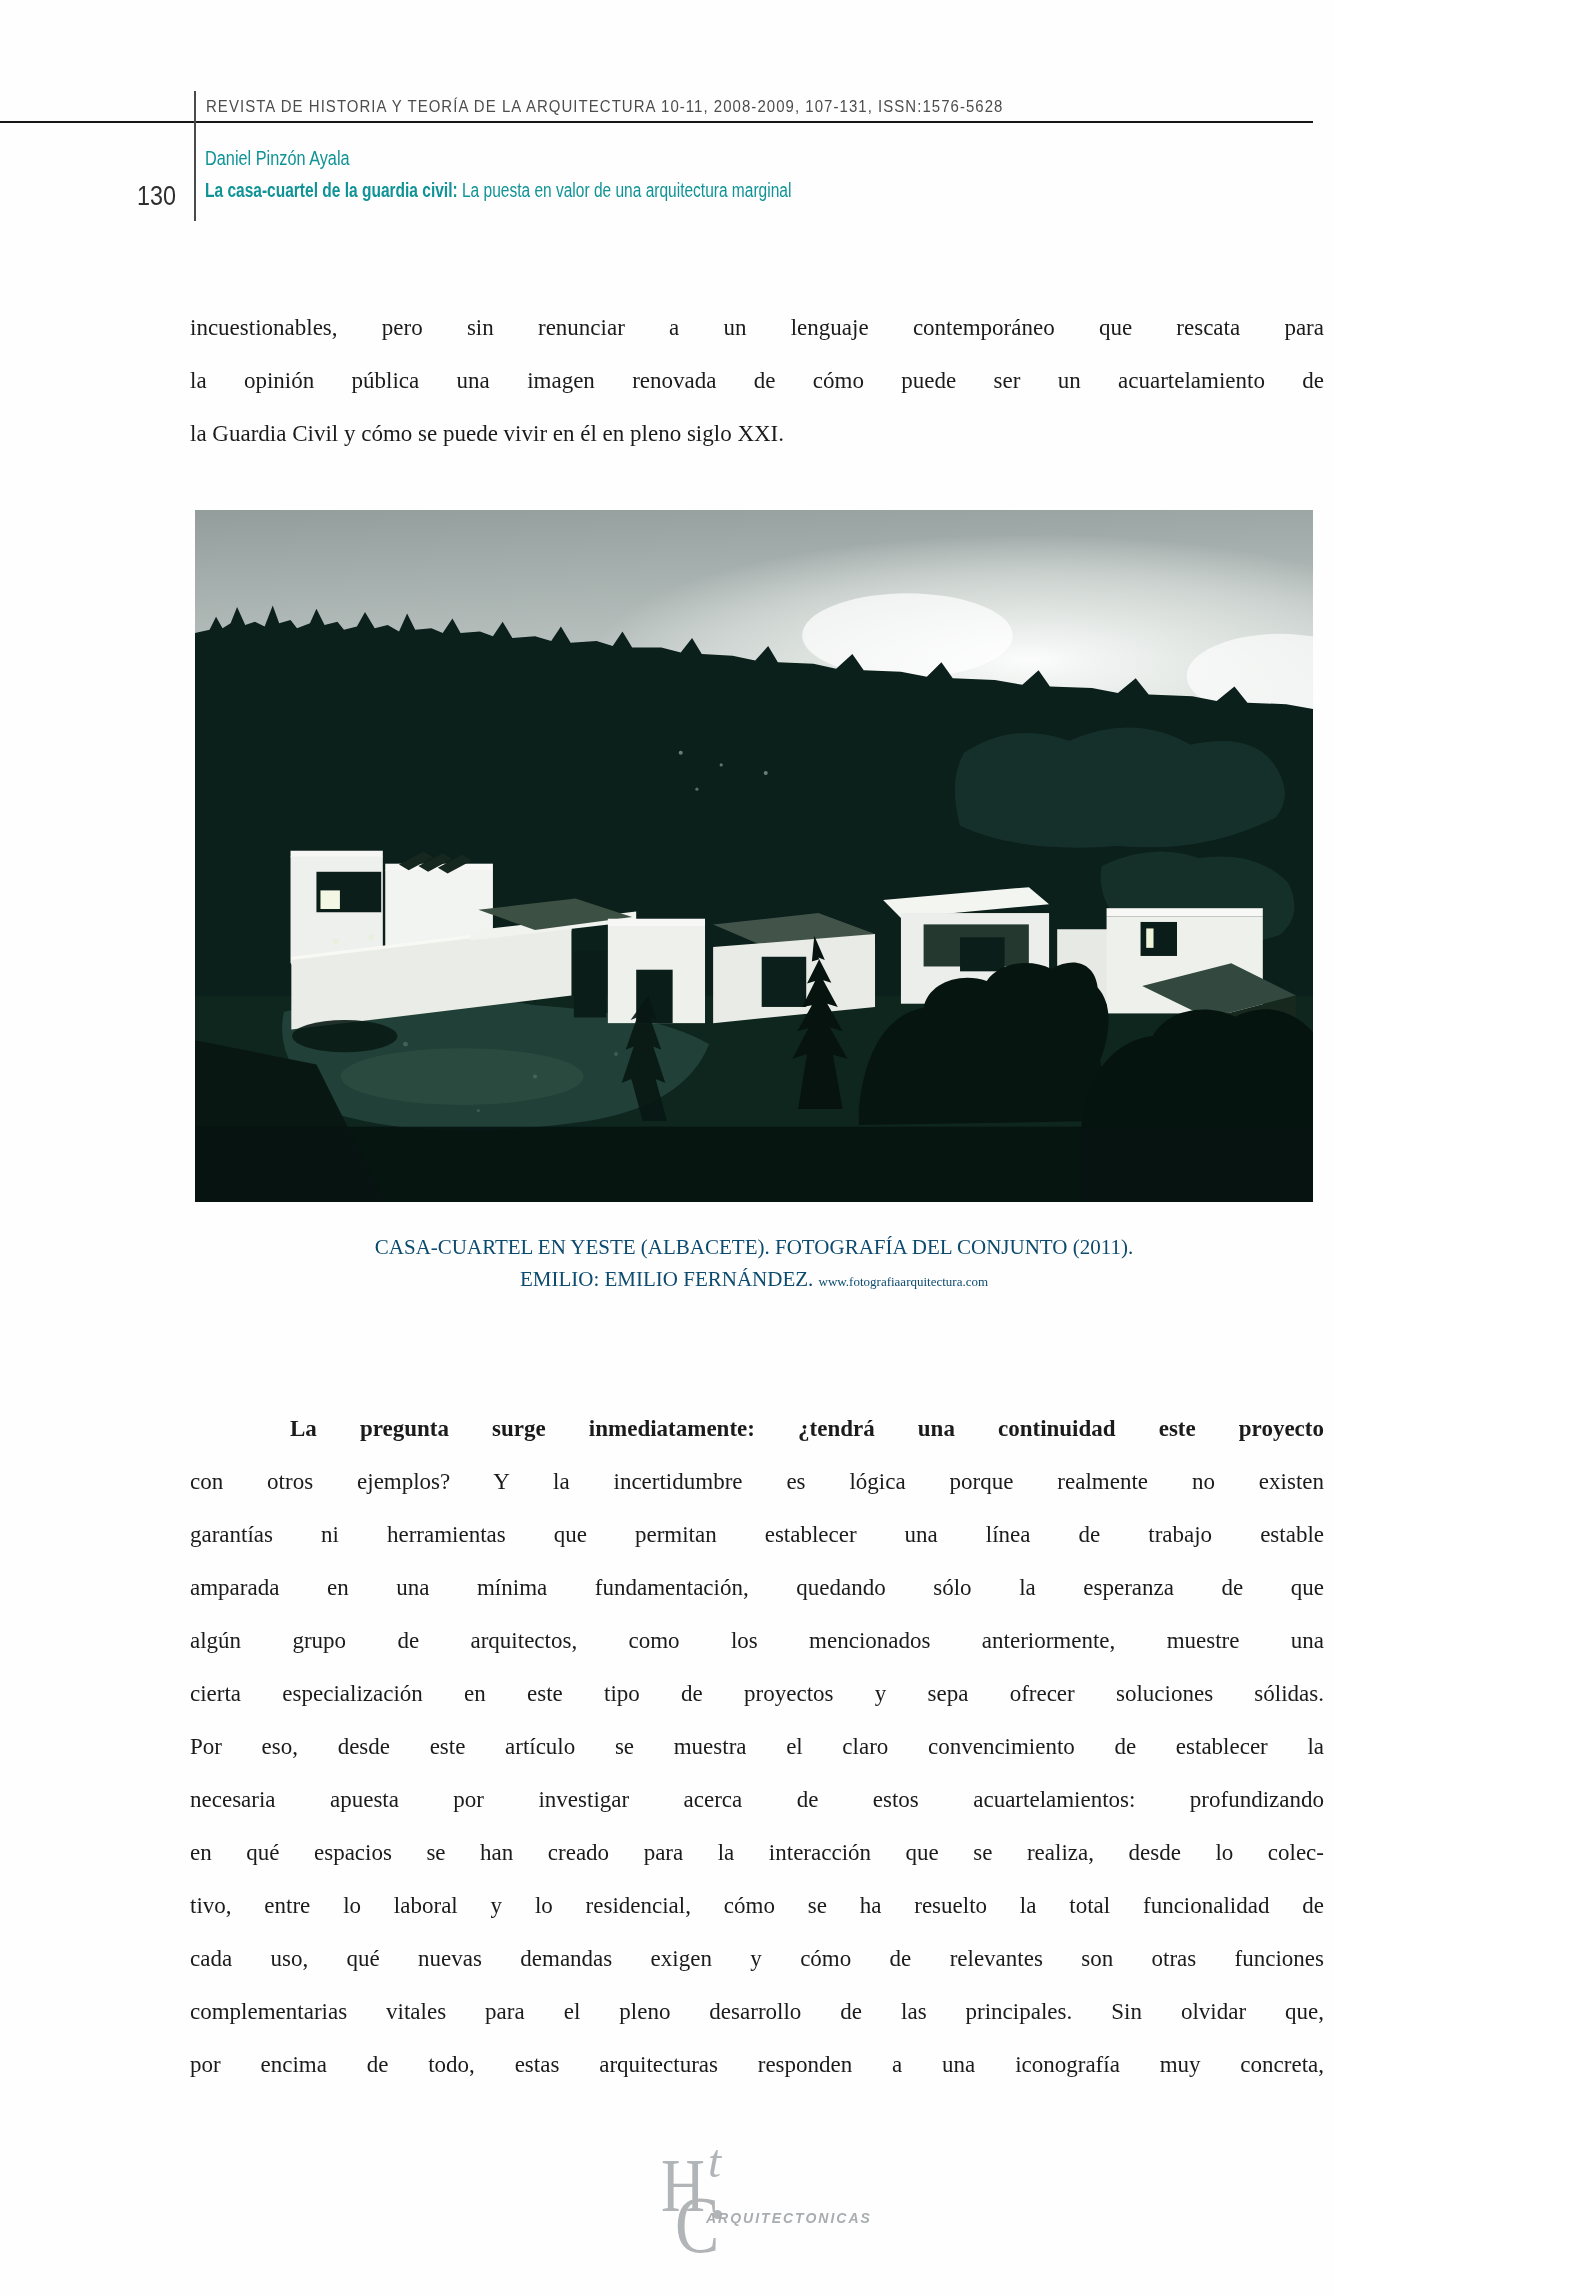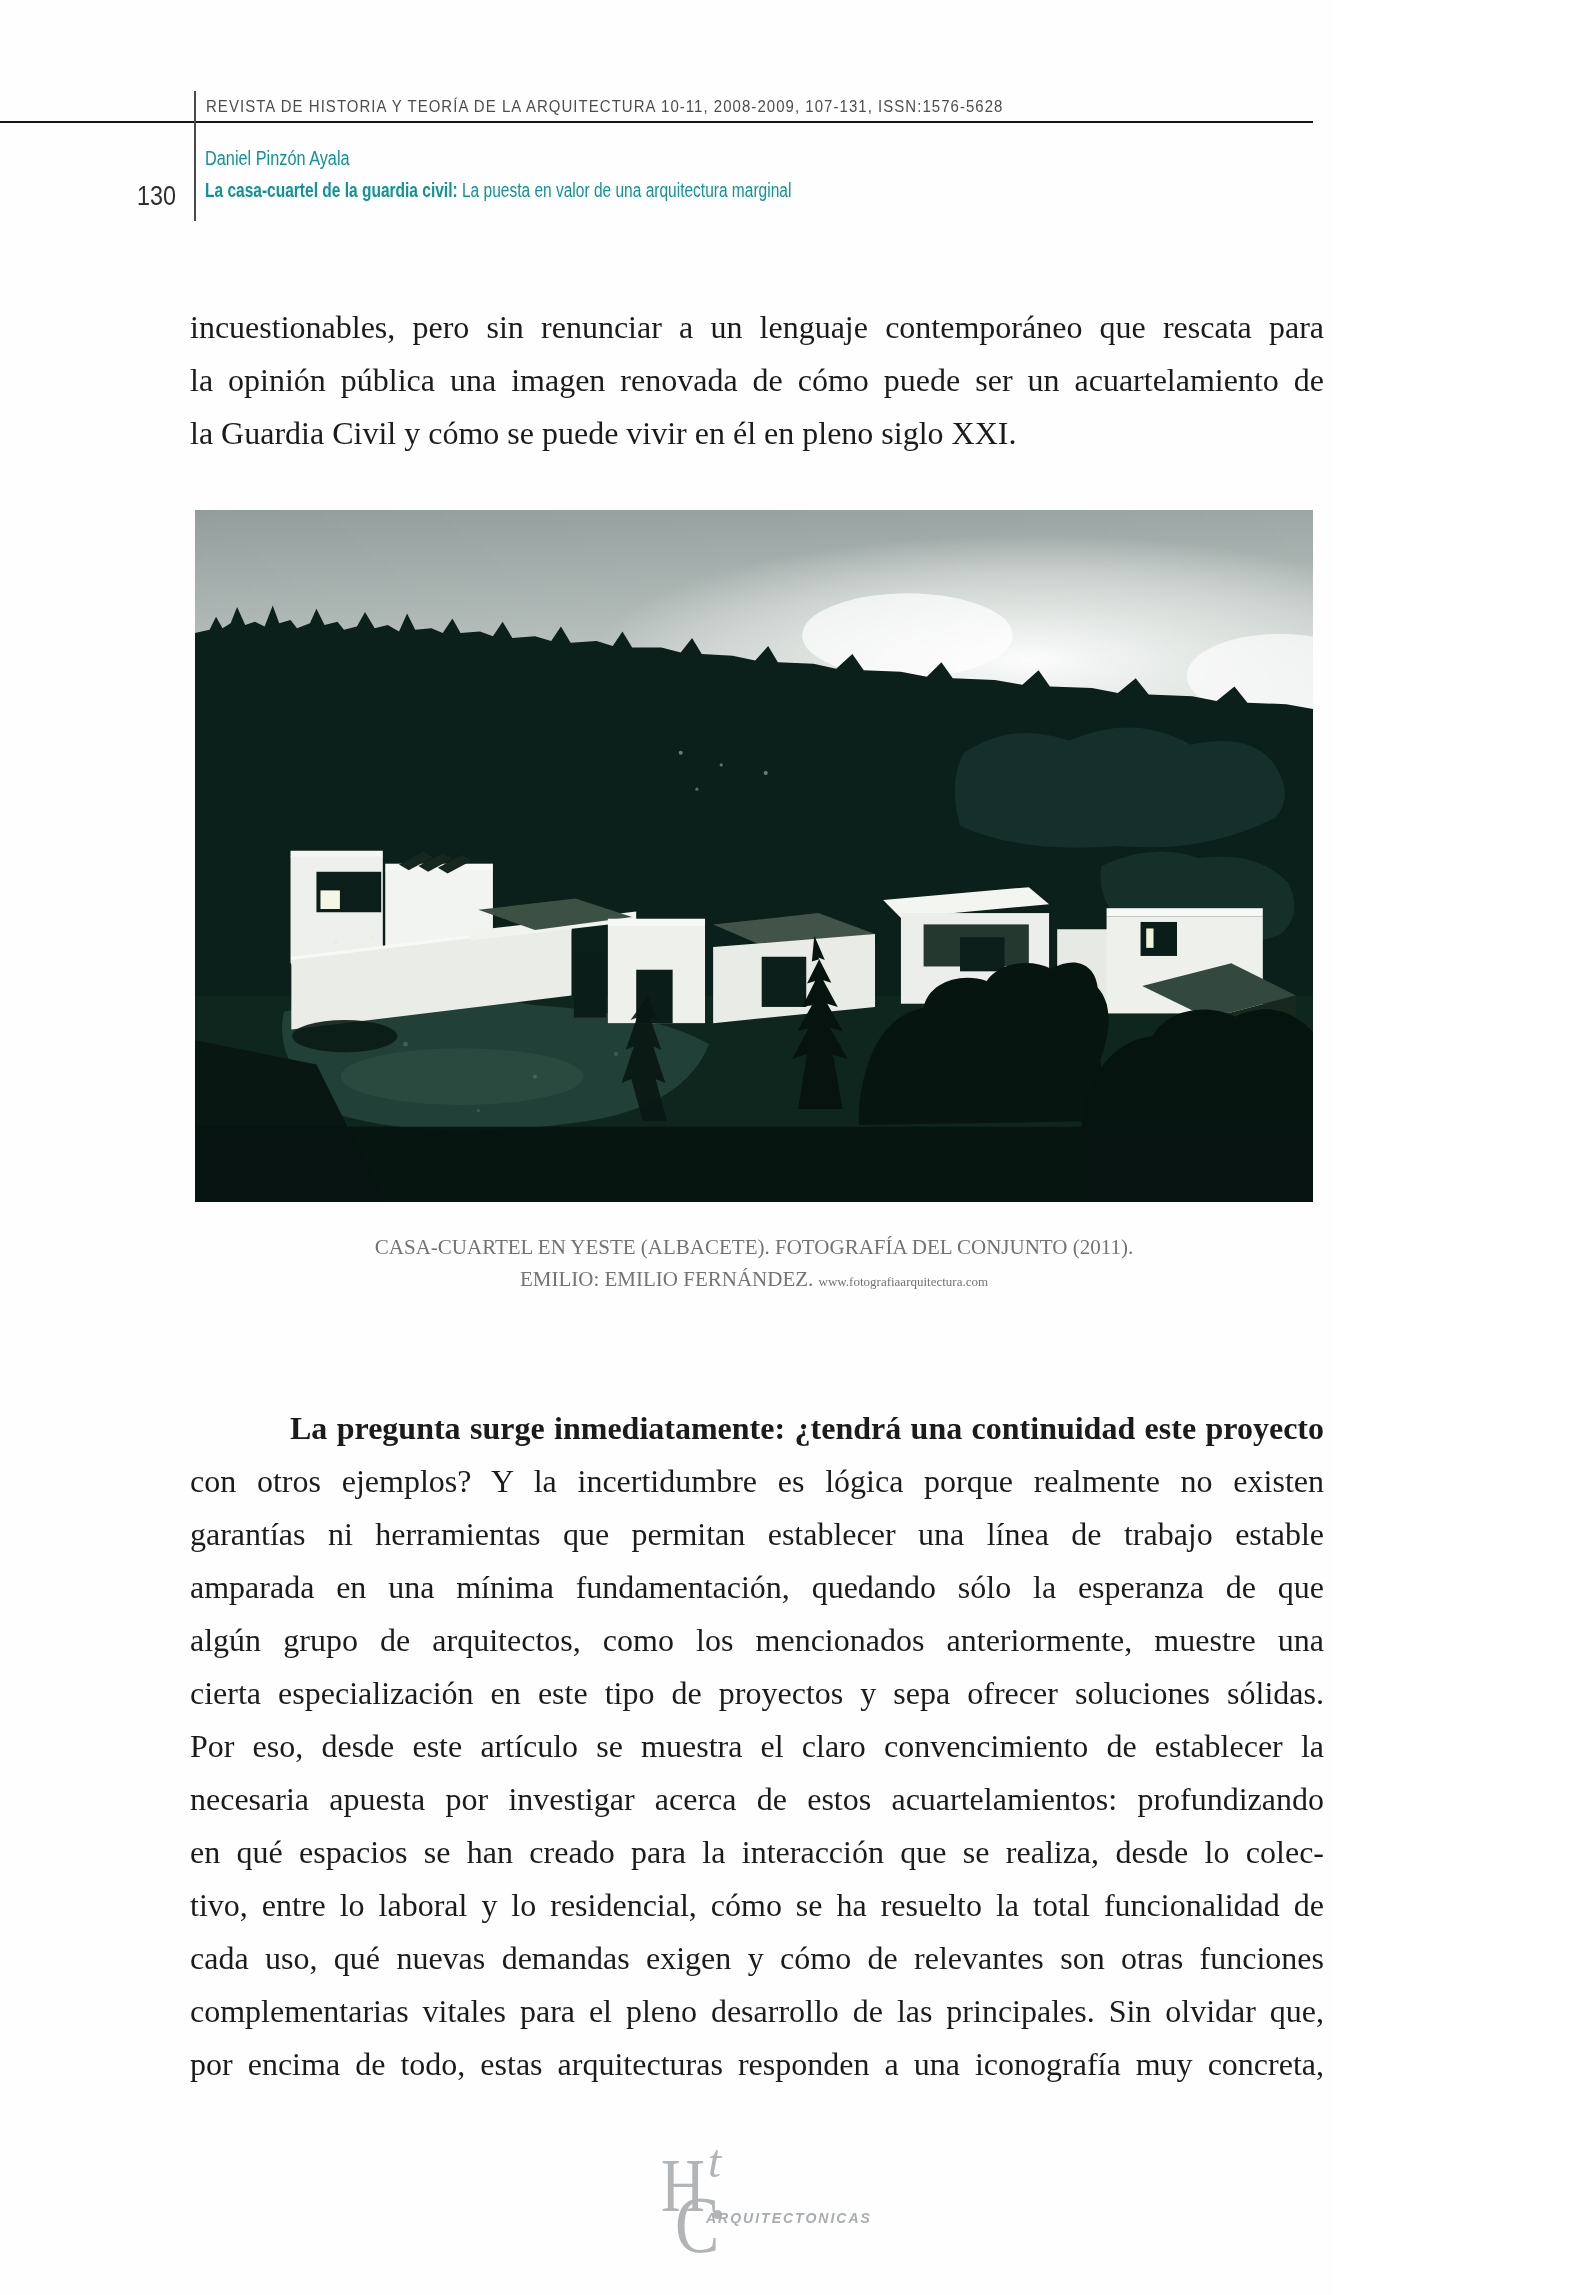--- a/index.html
+++ b/index.html
@@ -33,33 +33,33 @@
     transform:scaleX(0.80);transform-origin:left top;white-space:nowrap;
   }
   .hdr-title .tbold{font-weight:700;}
   .page-num{
     position:absolute;left:113px;top:180px;width:63px;
     font-family:"Liberation Sans", sans-serif;
     font-size:27.5px;color:#2e2e2e;text-align:right;
     transform:scaleX(0.85);transform-origin:right top;
   }
   
-  .para{position:absolute;left:190px;width:1134px;font-size:32px;line-height:53px;color:#1b1b1b;}
+  .para{position:absolute;left:190px;width:1134px;font-size:23px;line-height:53px;color:#1b1b1b;}
   .para .jline{text-align:justify;text-align-last:justify;white-space:normal;}
   .para1{top:301px;}
   .para1 .jline.last{text-align-last:left;}
   .para2{top:1402px;}
   .para2 .jline:first-child{text-indent:100px;font-weight:bold;}
   
   .photo{position:absolute;left:195px;top:510px;width:1118px;height:692px;margin:0;padding:0;}
   .photo svg{display:block;width:100%;height:100%;}
   
   .caption{
     position:absolute;left:195px;top:1231px;width:1118px;
-    text-align:center;color:#737373;font-size:21px;line-height:32px;
+    text-align:center;color:#0c4a6e;font-size:21px;line-height:32px;
     font-family:"Liberation Serif", serif;
   }
   .caption .cap-url{font-size:13px;}
   
   .logo{position:absolute;left:0;top:0;width:100%;height:100%;pointer-events:none;}
   .logo-h{
     position:absolute;left:661px;top:2147px;
     font-family:"Liberation Serif", serif;font-size:76px;line-height:76px;color:#b2b5b7;
     transform:scaleX(0.80);transform-origin:left top;
   }

